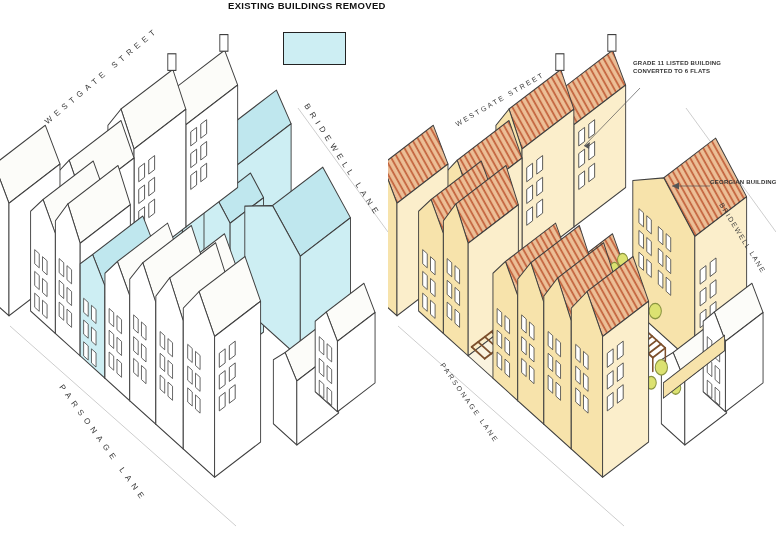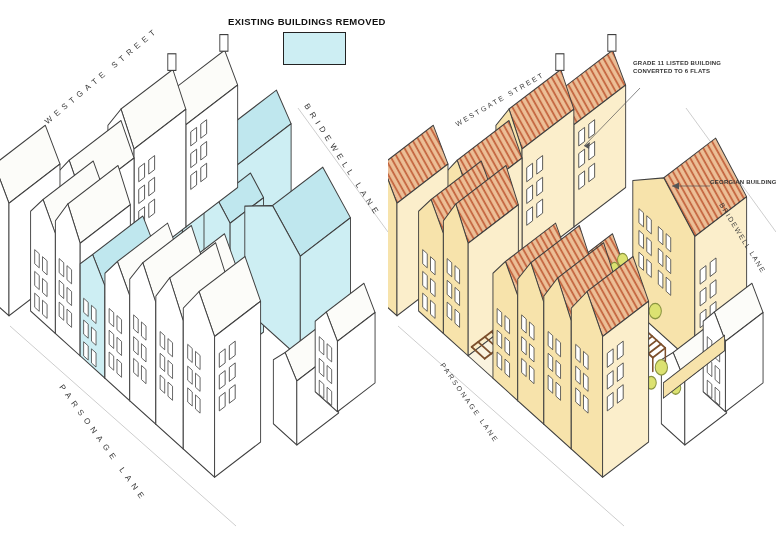--- a/index.html
+++ b/index.html
@@ -25,21 +25,21 @@
   .terrfloor{fill:#faf3df;stroke:var(--line);stroke-width:.8;}
   .gwall{fill:var(--facade_cream);stroke:var(--line);stroke-width:.8;}
   .lead{stroke:#555;stroke-width:.7;fill:none;}
   .arrow{fill:#555;stroke:none;}
   
   .street{position:absolute;color:#3a3a3a;font-size:8px;font-weight:500;
           white-space:nowrap;transform-origin:0 50%;}
   .street.small{font-size:7px;}
   .ann{position:absolute;color:#333;font-size:6px;font-weight:700;white-space:nowrap;
        letter-spacing:.2px;}
-  #legendTitle{position:absolute;left:228px;top:16px;font-size:9.5px;font-weight:700;
+  #legendTitle{position:absolute;left:228px;top:0;font-size:9.5px;font-weight:700;
        color:#111;letter-spacing:.3px;}
   #legendSwatch{position:absolute;left:283px;top:32px;width:61px;height:31px;
        background:var(--removed_wall);border:1.5px solid #222;}
   #lb-westgate{left:46px;top:118px;transform:rotate(-40deg);letter-spacing:4.5px;}
   #lb-bridewell{left:306px;top:100px;transform:rotate(57deg);letter-spacing:4.6px;}
   #lb-parsonage{left:61px;top:381px;transform:rotate(54deg);letter-spacing:5px;}
   #rb-westgate{left:456px;top:121px;transform:rotate(-30deg);letter-spacing:2.2px;}
   #rb-bridewell{left:721px;top:200px;transform:rotate(58deg);letter-spacing:1.5px;}
   #rb-parsonage{left:442px;top:360px;transform:rotate(55deg);letter-spacing:2.3px;}
   #ann-grade1{left:633px;top:60px;}

